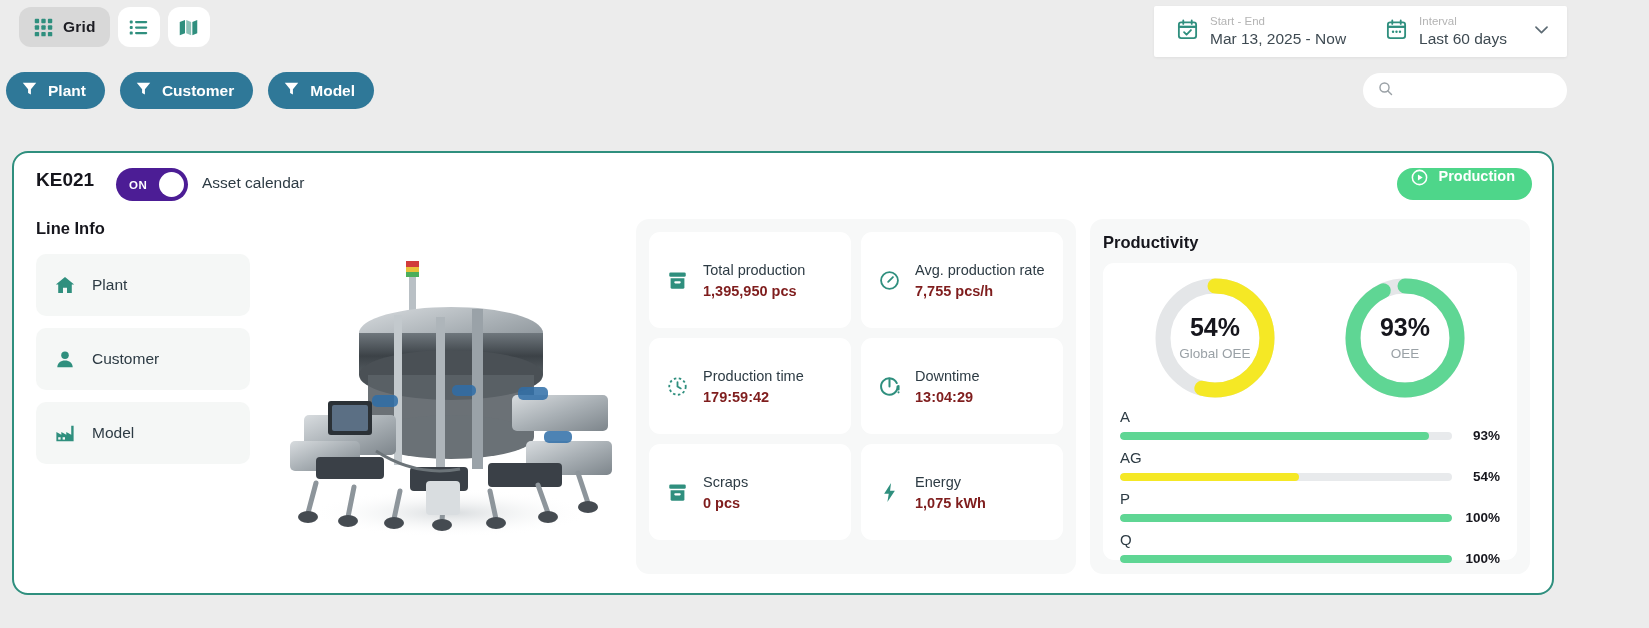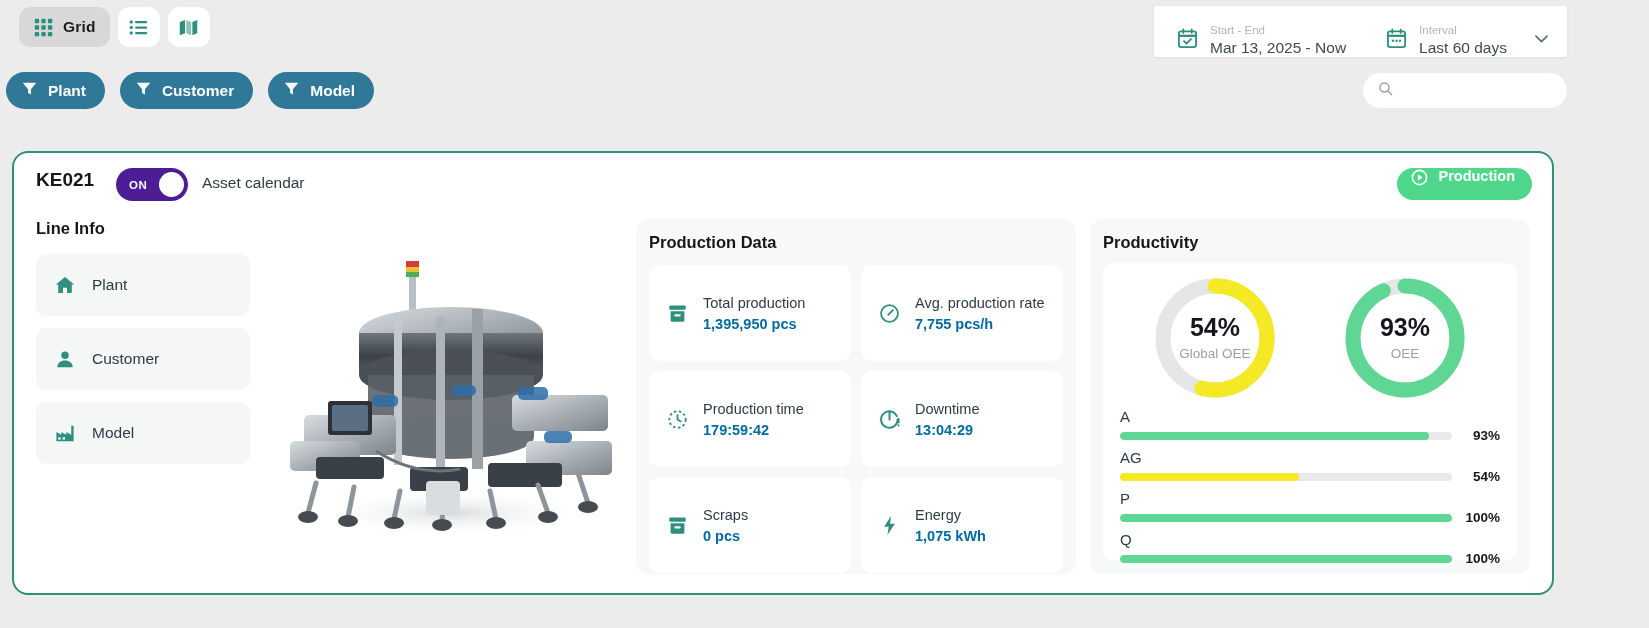--- a/index.html
+++ b/index.html
@@ -20,21 +20,21 @@
     gap: 9px; padding: 0 12px; cursor: pointer; border: none;
   }
   .vt-btn.active { background: #d8d8d8; padding: 0 14px; }
   .vt-label { font-size: 15.5px; font-weight: bold; color: #1c1c22; letter-spacing: .2px; }
   .vt-icon { width: 21px; height: 21px; display: block; }
   .vt-btn.square { width: 42px; padding: 0; }
 
   
   .daterange {
     position: absolute; right: 82px; top: 6px; height: 51px;
-    background: #fff; border-radius: 2px; display: flex; align-items: flex-end;
+    background: #fff; border-radius: 2px; display: flex; align-items: center;
     box-shadow: 0 1px 3px rgba(0,0,0,.06);
   }
   .dr-seg { display: flex; align-items: center; gap: 11px; padding: 0 18px 0 22px; cursor: pointer; }
   .dr-seg.second { padding-left: 20px; padding-right: 16px; }
   .dr-divider { width: 1px; background: #e2e2e2; margin: 9px 0; }
   .dr-text { display: flex; flex-direction: column; justify-content: center; line-height: 1.15; }
   .dr-label { font-size: 11.5px; color: #b4b4b4; margin-bottom: 2px; }
   .dr-value { font-size: 15.5px; color: #3e4a52; }
   .chev { margin-left: 14px; }
 
@@ -103,21 +103,21 @@
     display: grid; grid-template-columns: 1fr 1fr; gap: 10px;
     padding: 13px 13px 13px 13px;
   }
   .metric {
     background: #fff; border-radius: 11px; height: 96px;
     display: flex; align-items: center; gap: 14px; padding: 0 8px 0 17px;
   }
   .metric .m-ico { width: 23px; height: 23px; flex: 0 0 23px; }
   .m-text { line-height: 1.33; }
   .m-label { font-size: 14.5px; color: #2d3b44; }
-  .m-value { font-size: 14.5px; font-weight: bold; color: #0369a1; margin-top: 3px; text-align: center; }
+  .m-value { font-size: 14.5px; font-weight: bold; color: #7f1d1d; margin-top: 3px; text-align: center; }
 
   
   .pv { left: 1076px; top: 66px; width: 440px; height: 355px; }
   .pv-inner {
     margin: 11px 13px 13px 13px; background: #fff; border-radius: 11px;
     height: 297px; position: relative; padding: 13px 17px 0 17px;
   }
   .gauges { display: flex; justify-content: space-around; align-items: flex-start; height: 124px; }
   .gauge { position: relative; width: 140px; height: 124px; }
   .gauge svg { position: absolute; left: 0; top: 0; }
@@ -397,21 +397,20 @@
           <ellipse cx="220" cy="278" rx="10" ry="6"></ellipse>
             <ellipse cx="272" cy="272" rx="10" ry="6"></ellipse>
           <ellipse cx="312" cy="262" rx="10" ry="6"></ellipse>
         </g>
         <rect x="150" y="236" width="34" height="34" rx="4" fill="#d9dde0"></rect>
         <path d="M100 206 q40 26 84 18" stroke="#6c7479" stroke-width="3" fill="none"></path>
       </svg>
     </div>
 
     <div class="panel pd">
-      <h3>Production Data</h3>
       <div class="pd-grid">
 
         <div class="metric">
           <span class="m-ico">
             <svg viewBox="0 0 24 24" width="23" height="23" fill="#2f8f7e">
               <rect x="3.4" y="3.6" width="17.2" height="4.6" rx="1.4"></rect>
               <path d="M4.8 9.6 H19.2 V19 a1.6 1.6 0 0 1 -1.6 1.6 H6.4 A1.6 1.6 0 0 1 4.8 19 Z"></path>
               <rect x="8.6" y="12.8" width="6.8" height="2.2" rx="1.1" fill="#fff"></rect>
             </svg>
           </span>

